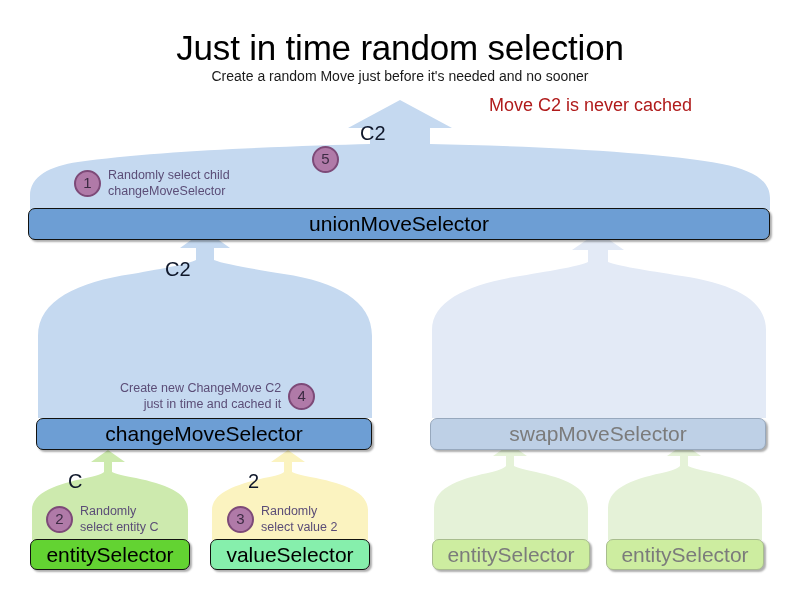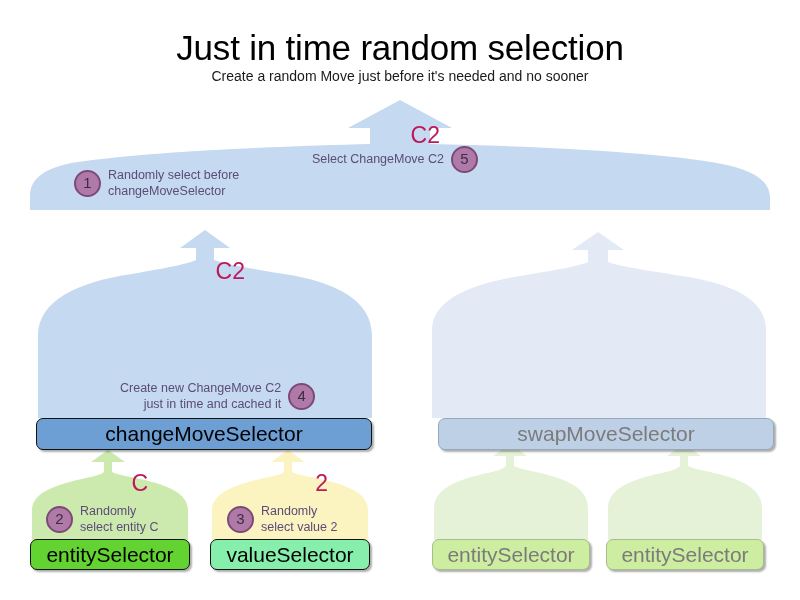--- a/index.html
+++ b/index.html
@@ -54,31 +54,32 @@
   .badge {
     flex: 0 0 auto;
     width: 27px; height: 27px; border-radius: 50%;
     background: #b07aa8; border: 2px solid #7d4a78;
     color: #3d2b44; font-size: 15px;
     display: flex; align-items: center; justify-content: center;
   }
 
   
   .flow-label {
-    position: absolute; font-size: 23px; color: #be185d;
-    text-align: right; white-space: nowrap;
+    position: absolute; font-size: 20px; color: #0f172a;
+    text-align: left; white-space: nowrap;
   }
 </style>
 </head>
 <body>
 
 <div id="stage">
 
   <div class="title">Just in time random selection</div>
   <div class="subtitle">Create a random Move just before it's needed and no sooner</div>
+  <div class="note-red">Move C2 is never cached</div>
 
   <svg id="balloons" viewBox="0 0 800 600">
     <defs>
       <filter id="sh" x="-20%" y="-20%" width="150%" height="150%">
         <feDropShadow dx="2" dy="2" stdDeviation="1.4" flood-color="#000" flood-opacity="0.25"></feDropShadow>
       </filter>
     </defs>
 
     <path d="M 30 210
          L 30 196
@@ -179,51 +180,51 @@
          L 762 540 Z" fill="#e5f2d8"></path>
   </svg>
 
   <div class="flow-label" style="left:360px; top:122px; width:80px;">C2</div>
   <div class="flow-label" style="left:165px; top:258px; width:80px;">C2</div>
   <div class="flow-label" style="left:68px; top:470px; width:80px;">C</div>
   <div class="flow-label" style="left:248px; top:470px; width:80px;">2</div>
 
   <div class="ann" style="left:74px; top:168px;">
     <div class="badge">1</div>
-    <div class="txt">Randomly select before
+    <div class="txt">Randomly select child
 changeMoveSelector</div>
   </div>
 
   <div class="ann rev" style="left:312px; top:146px;">
     <div class="badge">5</div>
-    <div class="txt">Select ChangeMove C2</div>
   </div>
 
   <div class="ann rev" style="left:120px; top:381px;">
     <div class="badge">4</div>
     <div class="txt">Create new ChangeMove C2
 just in time and cached it</div>
   </div>
 
   <div class="ann" style="left:46px; top:504px;">
     <div class="badge">2</div>
     <div class="txt">Randomly
 select entity C</div>
   </div>
 
   <div class="ann" style="left:227px; top:504px;">
     <div class="badge">3</div>
     <div class="txt">Randomly
 select value 2</div>
   </div>
 
+  <div class="bar active-blue" style="left:28px; top:208px; width:742px; height:32px;">unionMoveSelector</div>
 
   <div class="bar active-blue" style="left:36px; top:418px; width:336px; height:32px;">changeMoveSelector</div>
 
-  <div class="bar faded-blue" style="left:430px; top:418px; width:336px; height:32px;margin-left:8px;">swapMoveSelector</div>
+  <div class="bar faded-blue" style="left:430px; top:418px; width:336px; height:32px;">swapMoveSelector</div>
 
   <div class="bar leaf-green" style="left:30px; top:539px; width:160px; height:31px;">entitySelector</div>
 
   <div class="bar leaf-yellow" style="left:210px; top:539px; width:160px; height:31px;">valueSelector</div>
 
   <div class="bar leaf-faded-green" style="left:432px; top:539px; width:158px; height:31px;">entitySelector</div>
 
   <div class="bar leaf-faded-green" style="left:606px; top:539px; width:158px; height:31px;">entitySelector</div>
 
 </div>

